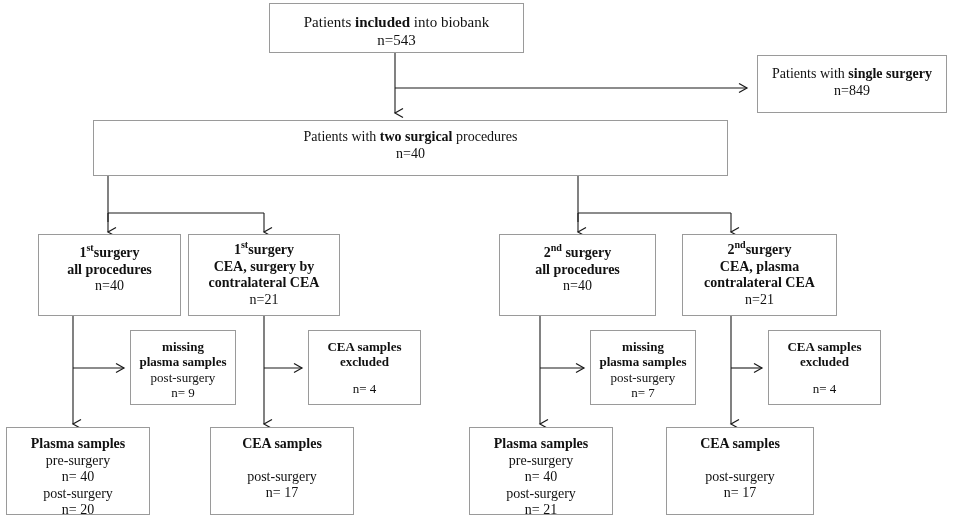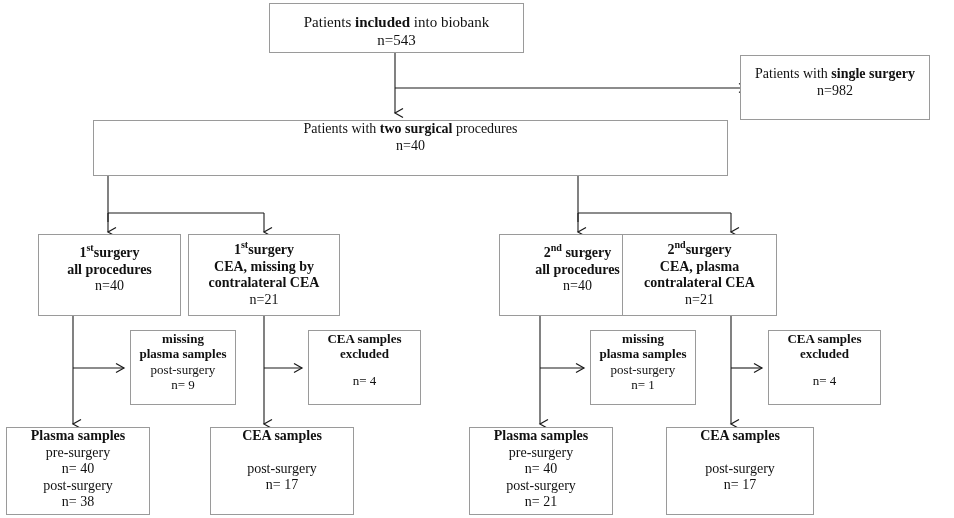--- a/index.html
+++ b/index.html
@@ -36,21 +36,21 @@
     overflow: hidden;
   }
   .node .ln {
     display: block;
     white-space: nowrap;
     text-align: left;
   }
   .b { font-weight: bold; }
   .sup { font-size: 0.72em; vertical-align: super; line-height: 0; }
   .pad-top-10 { padding-top: 10px; }
-  .pad-top-8 { }
+  .pad-top-8 { padding-top: 8px; }
   .pad-top-7 { padding-top: 7px; }
   .gap-lg { height: 16px; }
   .gap-md { height: 11px; }
   .fs15 { font-size: 15px; }
   .fs14 { font-size: 14px; }
   .fs13 { font-size: 13px; }
 </style>
 </head>
 <body>
 
@@ -94,50 +94,50 @@
       <path d="M731,316 L731,424" marker-end="url(#arrowDown)"></path>
       <path d="M731,368 L762,368" marker-end="url(#arrowRight)"></path>
     </g>
   </svg>
 
   <div class="node fs15 pad-top-10" style="left:269px; top:3px; width:255px; height:50px;">
     <span class="ln"><span>Patients </span><span class="b">included</span><span> into biobank</span></span>
     <span class="ln">n=543</span>
   </div>
 
-  <div class="node fs14 pad-top-10" style="left:740px; top:55px; width:190px; height:65px;">
+  <div class="node fs14 pad-top-10" style="left:757px; top:55px; width:190px; height:58px;">
     <span class="ln"><span>Patients with </span><span class="b">single surgery</span></span>
-    <span class="ln">n=982</span>
+    <span class="ln">n=849</span>
   </div>
 
   <div class="node fs14 pad-top-8" style="left:93px; top:120px; width:635px; height:56px;">
     <span class="ln"><span>Patients with </span><span class="b">two surgical</span><span> procedures</span></span>
     <span class="ln">n=40</span>
   </div>
 
   <div class="node fs14 pad-top-10" style="left:38px; top:234px; width:143px; height:82px;">
     <span class="ln b"><span>1</span><span class="sup">st</span><span>surgery</span></span>
     <span class="ln b">all procedures</span>
     <span class="ln">n=40</span>
   </div>
 
   <div class="node fs14 pad-top-7" style="left:188px; top:234px; width:152px; height:82px;">
     <span class="ln b"><span>1</span><span class="sup">st</span><span>surgery</span></span>
-    <span class="ln b">CEA, missing by</span>
+    <span class="ln b">CEA, surgery by</span>
     <span class="ln b">contralateral CEA</span>
     <span class="ln">n=21</span>
   </div>
 
   <div class="node fs14 pad-top-10" style="left:499px; top:234px; width:157px; height:82px;">
     <span class="ln b"><span>2</span><span class="sup">nd</span> <span>surgery</span></span>
     <span class="ln b">all procedures</span>
     <span class="ln">n=40</span>
   </div>
 
-  <div class="node fs14 pad-top-7" style="left:622px; top:234px; width:155px; height:82px;">
+  <div class="node fs14 pad-top-7" style="left:682px; top:234px; width:155px; height:82px;">
     <span class="ln b"><span>2</span><span class="sup">nd</span><span>surgery</span></span>
     <span class="ln b">CEA, plasma</span>
     <span class="ln b">contralateral CEA</span>
     <span class="ln">n=21</span>
   </div>
 
   <div class="node fs13 pad-top-8" style="left:130px; top:330px; width:106px; height:75px;">
     <span class="ln b">missing</span>
     <span class="ln b">plasma samples</span>
     <span class="ln">post-surgery</span>
@@ -148,36 +148,36 @@
     <span class="ln b">CEA samples</span>
     <span class="ln b">excluded</span>
     <span class="gap-md"></span>
     <span class="ln">n= 4</span>
   </div>
 
   <div class="node fs13 pad-top-8" style="left:590px; top:330px; width:106px; height:75px;">
     <span class="ln b">missing</span>
     <span class="ln b">plasma samples</span>
     <span class="ln">post-surgery</span>
-    <span class="ln">n= 1</span>
+    <span class="ln">n= 7</span>
   </div>
 
   <div class="node fs13 pad-top-8" style="left:768px; top:330px; width:113px; height:75px;">
     <span class="ln b">CEA samples</span>
     <span class="ln b">excluded</span>
     <span class="gap-md"></span>
     <span class="ln">n= 4</span>
   </div>
 
   <div class="node fs14 pad-top-8" style="left:6px; top:427px; width:144px; height:88px;">
     <span class="ln b">Plasma samples</span>
     <span class="ln">pre-surgery</span>
     <span class="ln">n= 40</span>
     <span class="ln">post-surgery</span>
-    <span class="ln">n= 38</span>
+    <span class="ln">n= 20</span>
   </div>
 
   <div class="node fs14 pad-top-8" style="left:210px; top:427px; width:144px; height:88px;">
     <span class="ln b">CEA samples</span>
     <span class="gap-lg"></span>
     <span class="ln">post-surgery</span>
     <span class="ln">n= 17</span>
   </div>
 
   <div class="node fs14 pad-top-8" style="left:469px; top:427px; width:144px; height:88px;">

